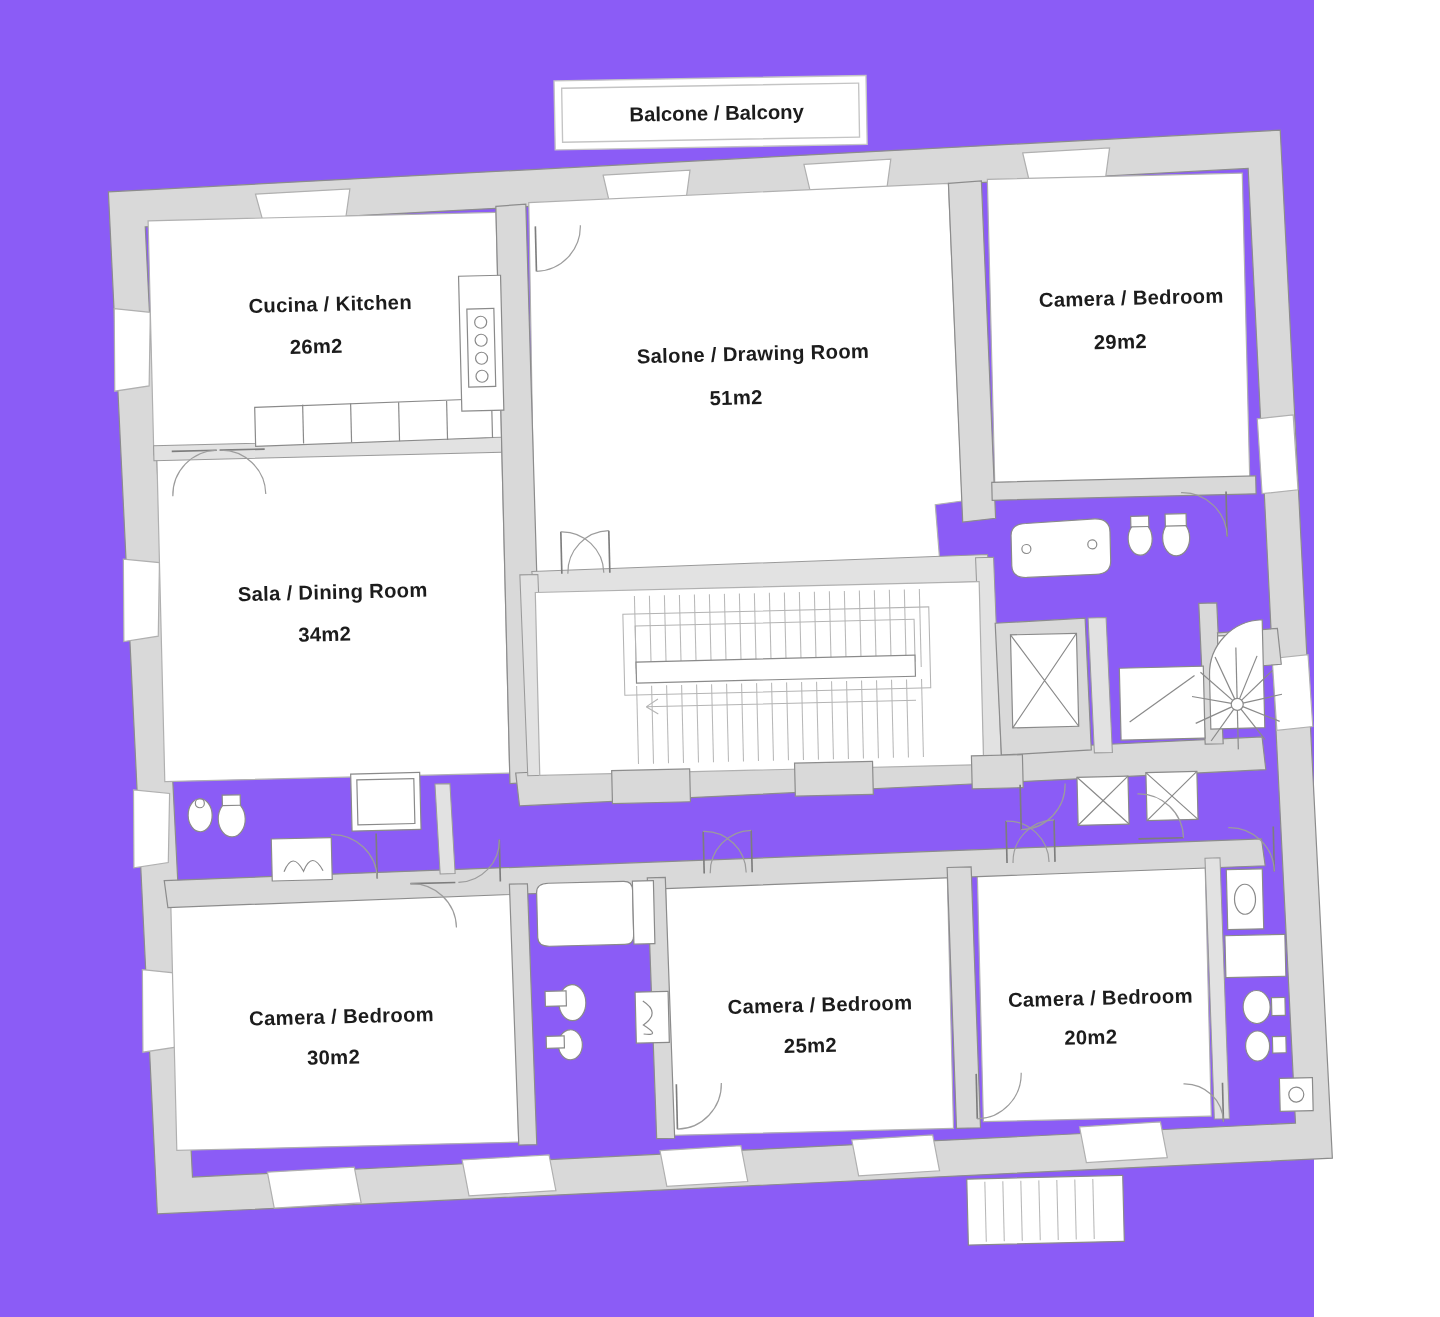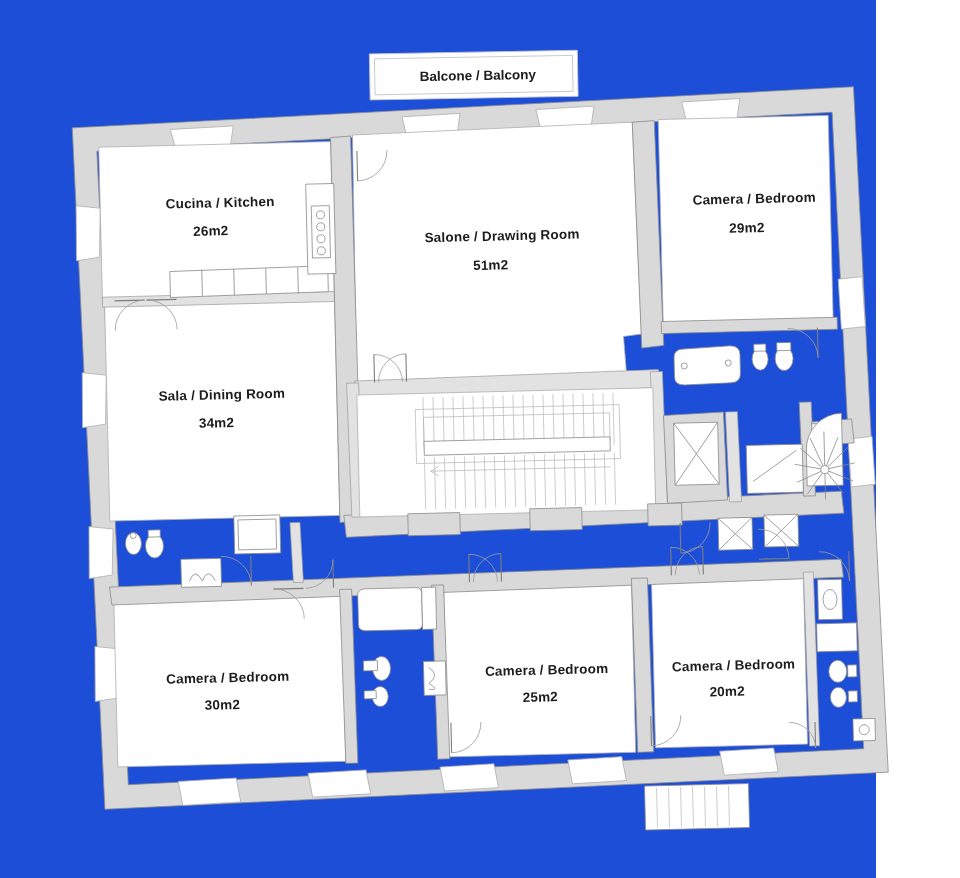--- a/index.html
+++ b/index.html
@@ -1,18 +1,18 @@
 <!DOCTYPE html>
 <html><head>
 <meta charset="utf-8">
 <style>
   html,body{margin:0;padding:0;background:#ffffff;}
   body{width:960px;height:878px;overflow:hidden;
        font-family:"Liberation Sans","DejaVu Sans",sans-serif;}
-  #plan-root{position:relative;width:876px;height:878px;background:#1d4ed8;}
+  #plan-root{position:relative;width:876px;height:878px;background:#8b5cf6;}
   svg#floorplan{display:block;width:960px;height:878px;}
   .wall-fill{fill:#d9d9d9;stroke:#8c8c8c;stroke-width:0.8;}
   .wall-thin{fill:#e2e2e2;stroke:#9a9a9a;stroke-width:0.7;}
   .room-fill{fill:#ffffff;stroke:#b0b0b0;stroke-width:0.8;}
   .fixture{fill:#ffffff;stroke:#8a8a8a;stroke-width:0.8;}
   .fixture-line{fill:none;stroke:#8a8a8a;stroke-width:0.8;}
   .thinline{fill:none;stroke:#b4b4b4;stroke-width:0.7;}
   .stair-tread{fill:none;stroke:#b8b8b8;stroke-width:0.7;}
   .door-arc{fill:none;stroke:#9c9c9c;stroke-width:0.8;}
   .door-leaf{fill:none;stroke:#7d7d7d;stroke-width:1.1;}

